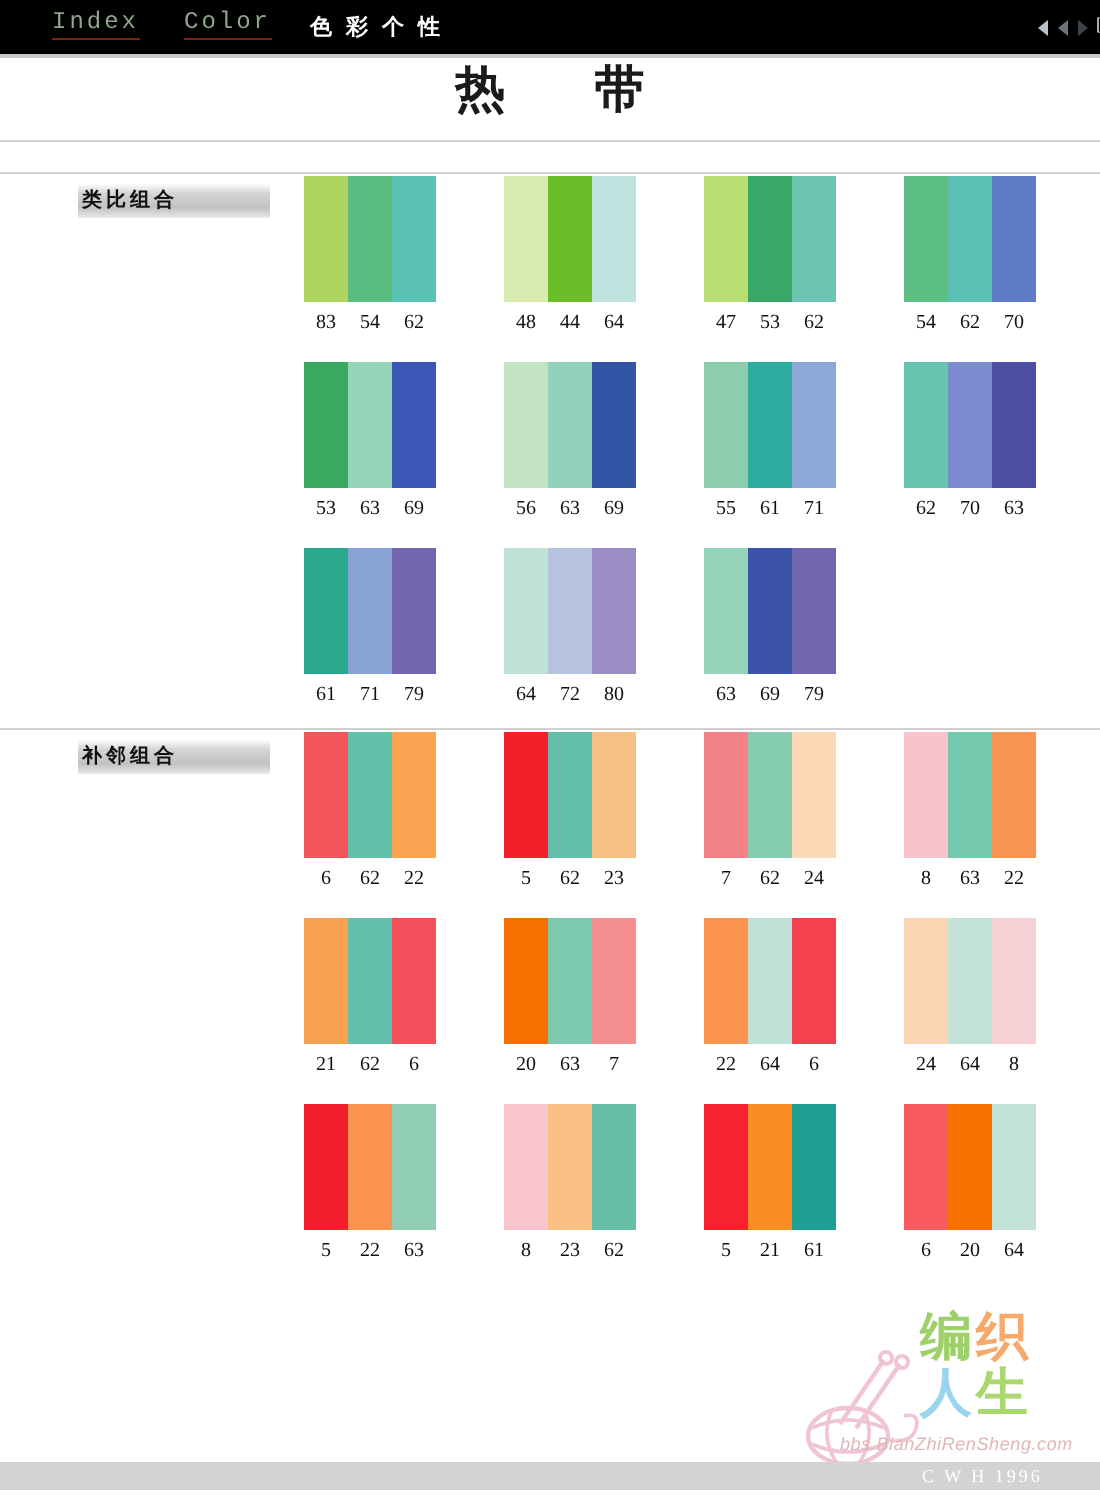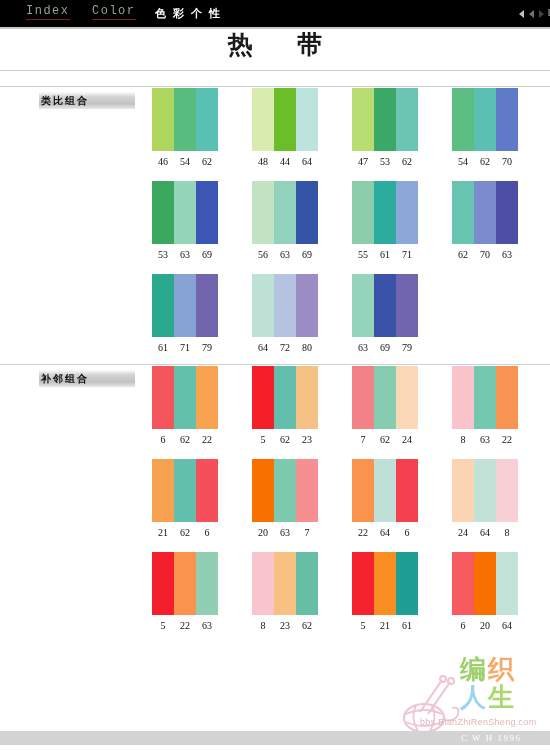--- a/index.html
+++ b/index.html
@@ -197,20 +197,21 @@
   #wm-cn2 { left: 62px; top: 28px; color: #9bd4f0; }
   #wm-cn2 .green { color: #a8d86e; }
   #wm-url {
     position: absolute;
     left: 22px;
     top: 61px;
     font-family: "Liberation Sans", sans-serif;
     font-size: 9px;
     color: #e0b7b7;
     letter-spacing: 0.3px;
+    font-style: italic;
   }
 
   
   #footer-rule {
     position: absolute;
     left: 0; top: 731px;
     width: 550px; height: 14px;
     background: #d3d3d3;
   }
   #footer-text {
@@ -248,21 +249,21 @@
 <div id="sections-root">
     <div class="section-rule" style="top: 86px;"></div>
     <div class="section-label" style="top: 92px;">类比组合</div>
     <div class="swatch-group" style="left: 152px; top: 88px;">
       <div class="swatch-bars">
         <div class="swatch-bar" style="background: rgb(174, 213, 94);"></div>
         <div class="swatch-bar" style="background: rgb(89, 189, 127);"></div>
         <div class="swatch-bar" style="background: rgb(89, 192, 180);"></div>
       </div>
       <div class="swatch-codes">
-        <div class="swatch-code">46</div>
+        <div class="swatch-code">83</div>
         <div class="swatch-code">54</div>
         <div class="swatch-code">62</div>
       </div>
     </div>
     <div class="swatch-group" style="left: 252px; top: 88px;">
       <div class="swatch-bars">
         <div class="swatch-bar" style="background: rgb(217, 236, 176);"></div>
         <div class="swatch-bar" style="background: rgb(108, 189, 42);"></div>
         <div class="swatch-bar" style="background: rgb(189, 227, 222);"></div>
       </div>

